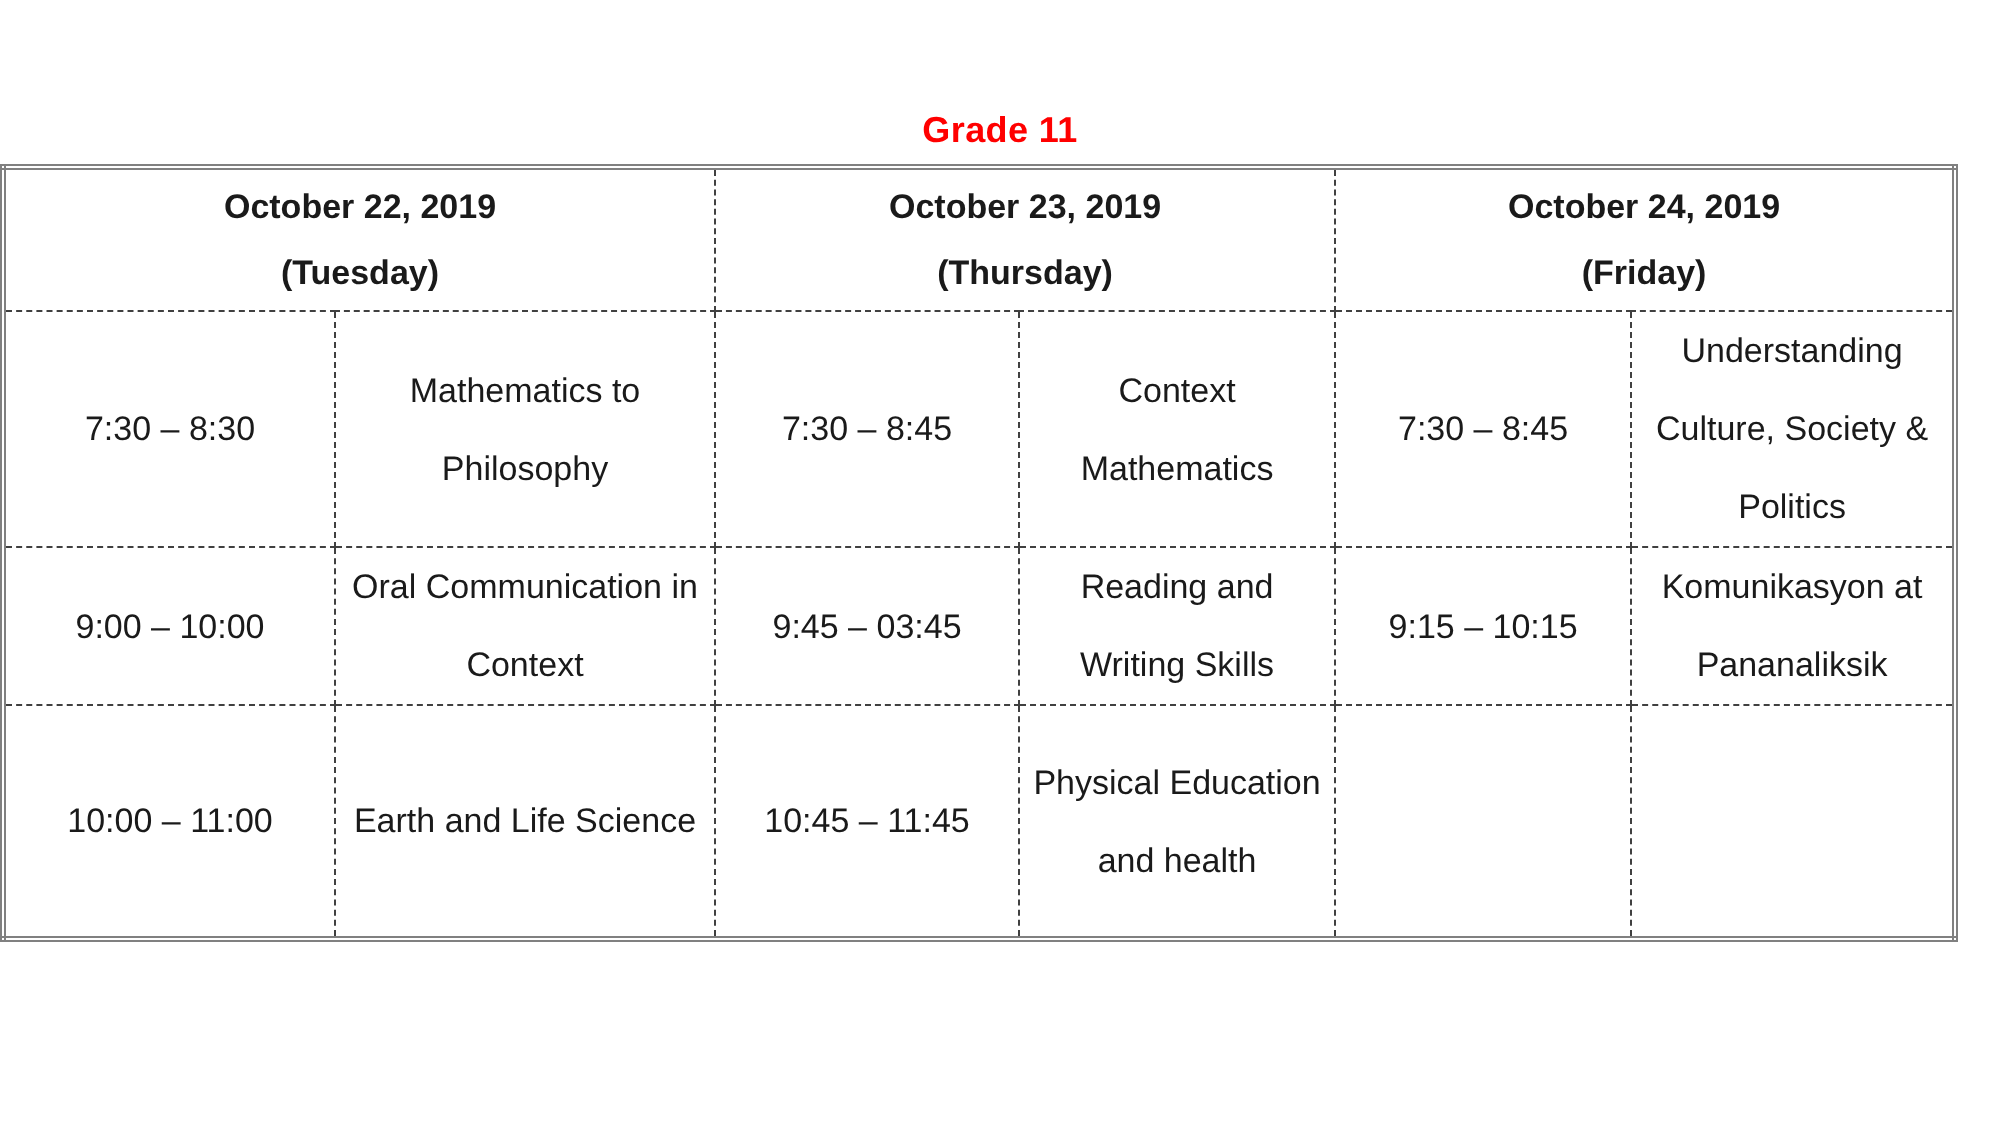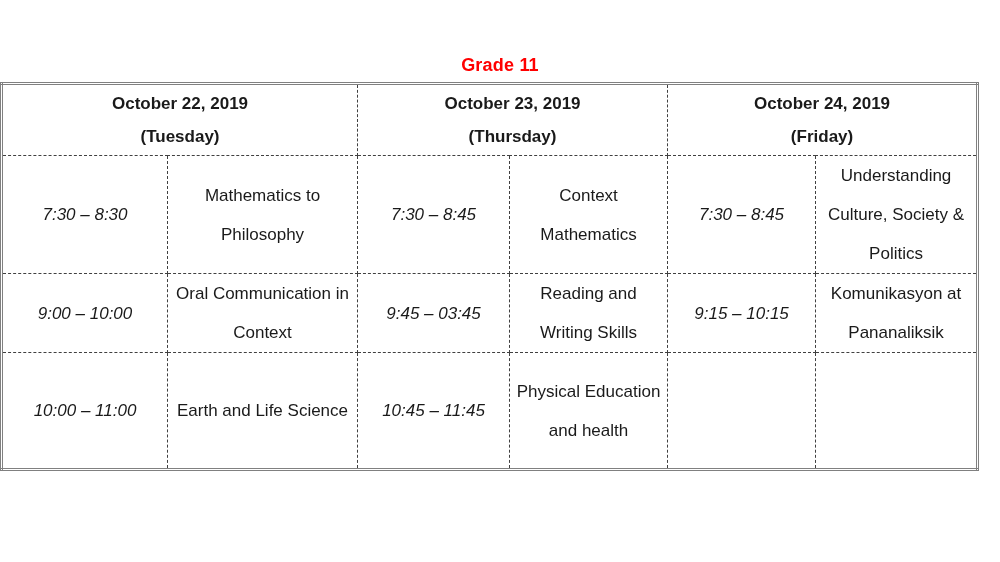--- a/index.html
+++ b/index.html
@@ -46,21 +46,21 @@
     line-height: 33px;
     padding-top: 2px;
     padding-bottom: 2px;
   }
   tr.row-header  { height: 72px; }
   tr.row-1       { height: 111px; }
   tr.row-break   { height: 33px; }
   tr.row-break td{ line-height: 31px; }
   tr.row-3       { height: 75px; }
   tr.row-4       { height: 117px; }
-  .time-cell     { white-space: nowrap; font-style: italic; }
+  .time-cell     { white-space: nowrap; }
 </style>
 </head>
 <body>
 
 <div class="page">
 
   <div class="title">Grade 11</div>
 
   <table class="schedule">
     <colgroup>

